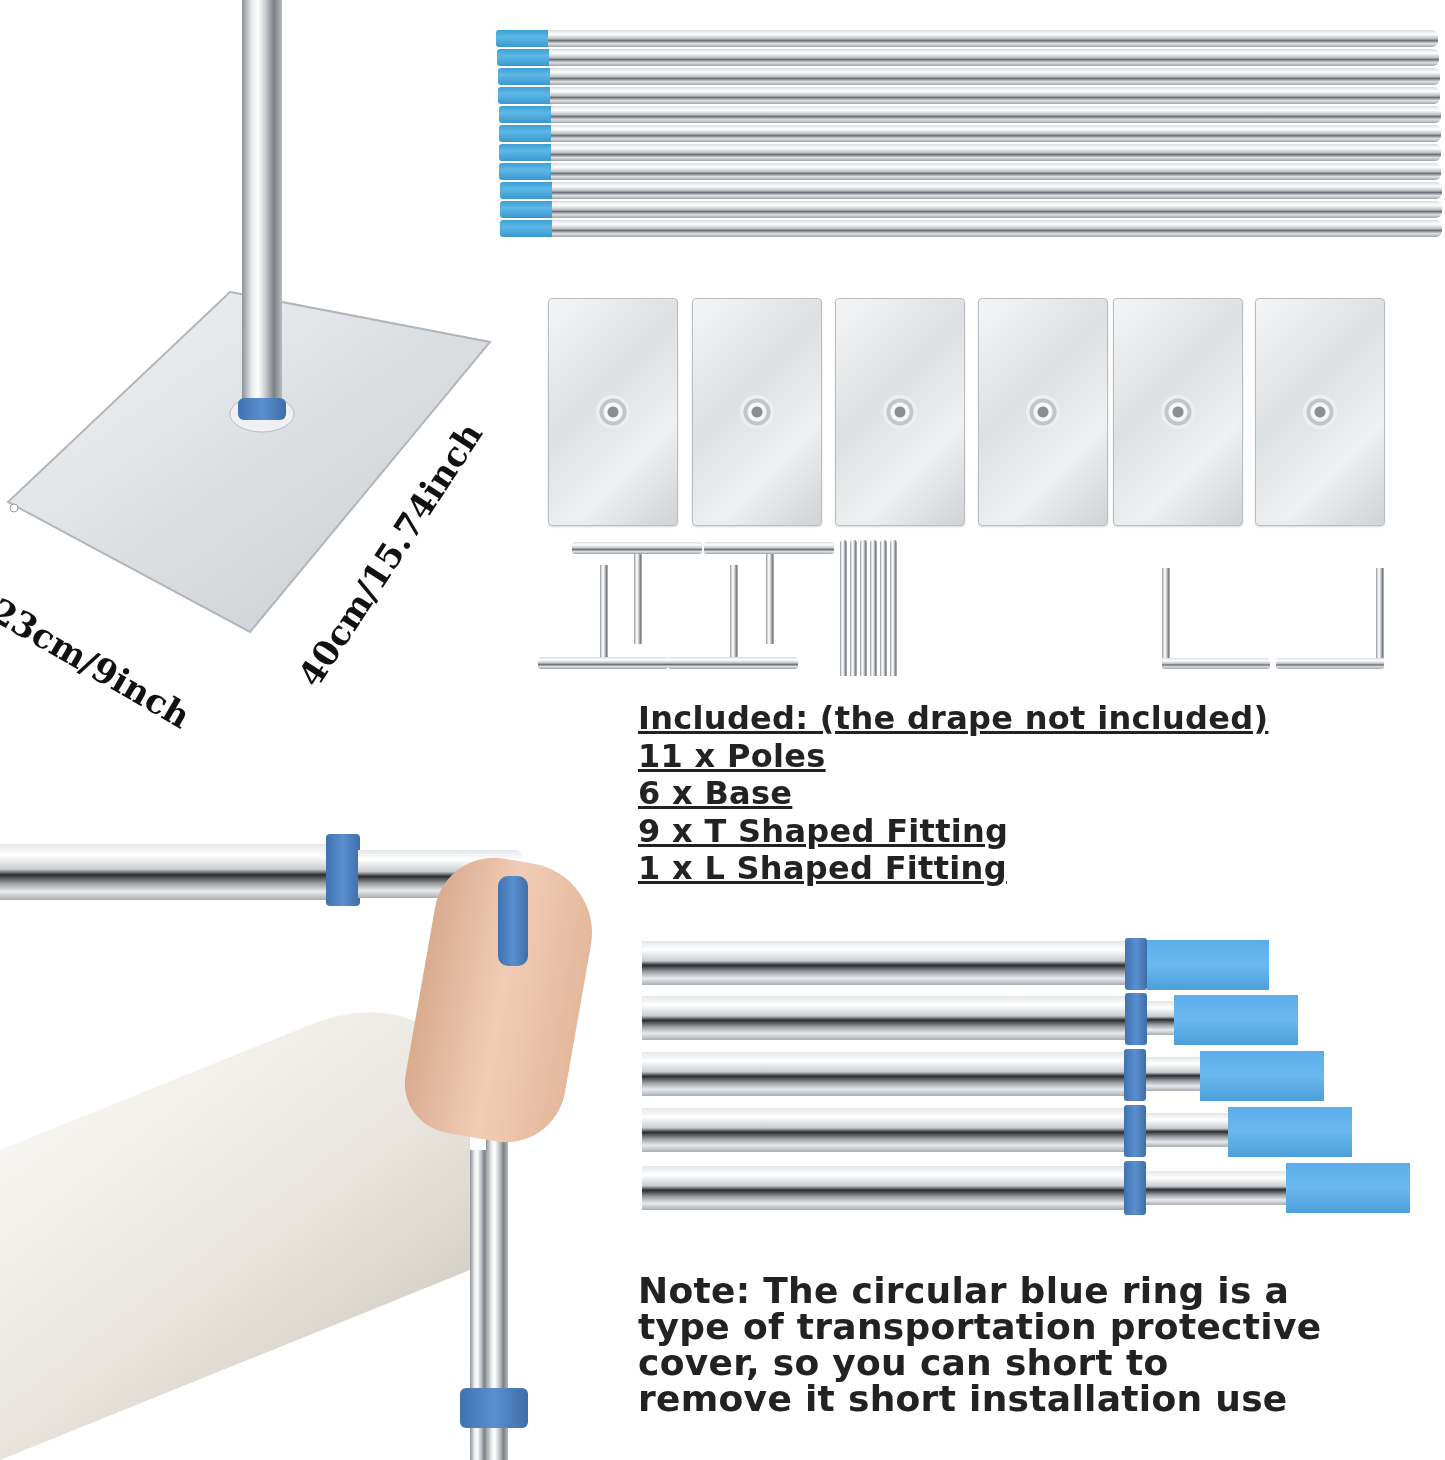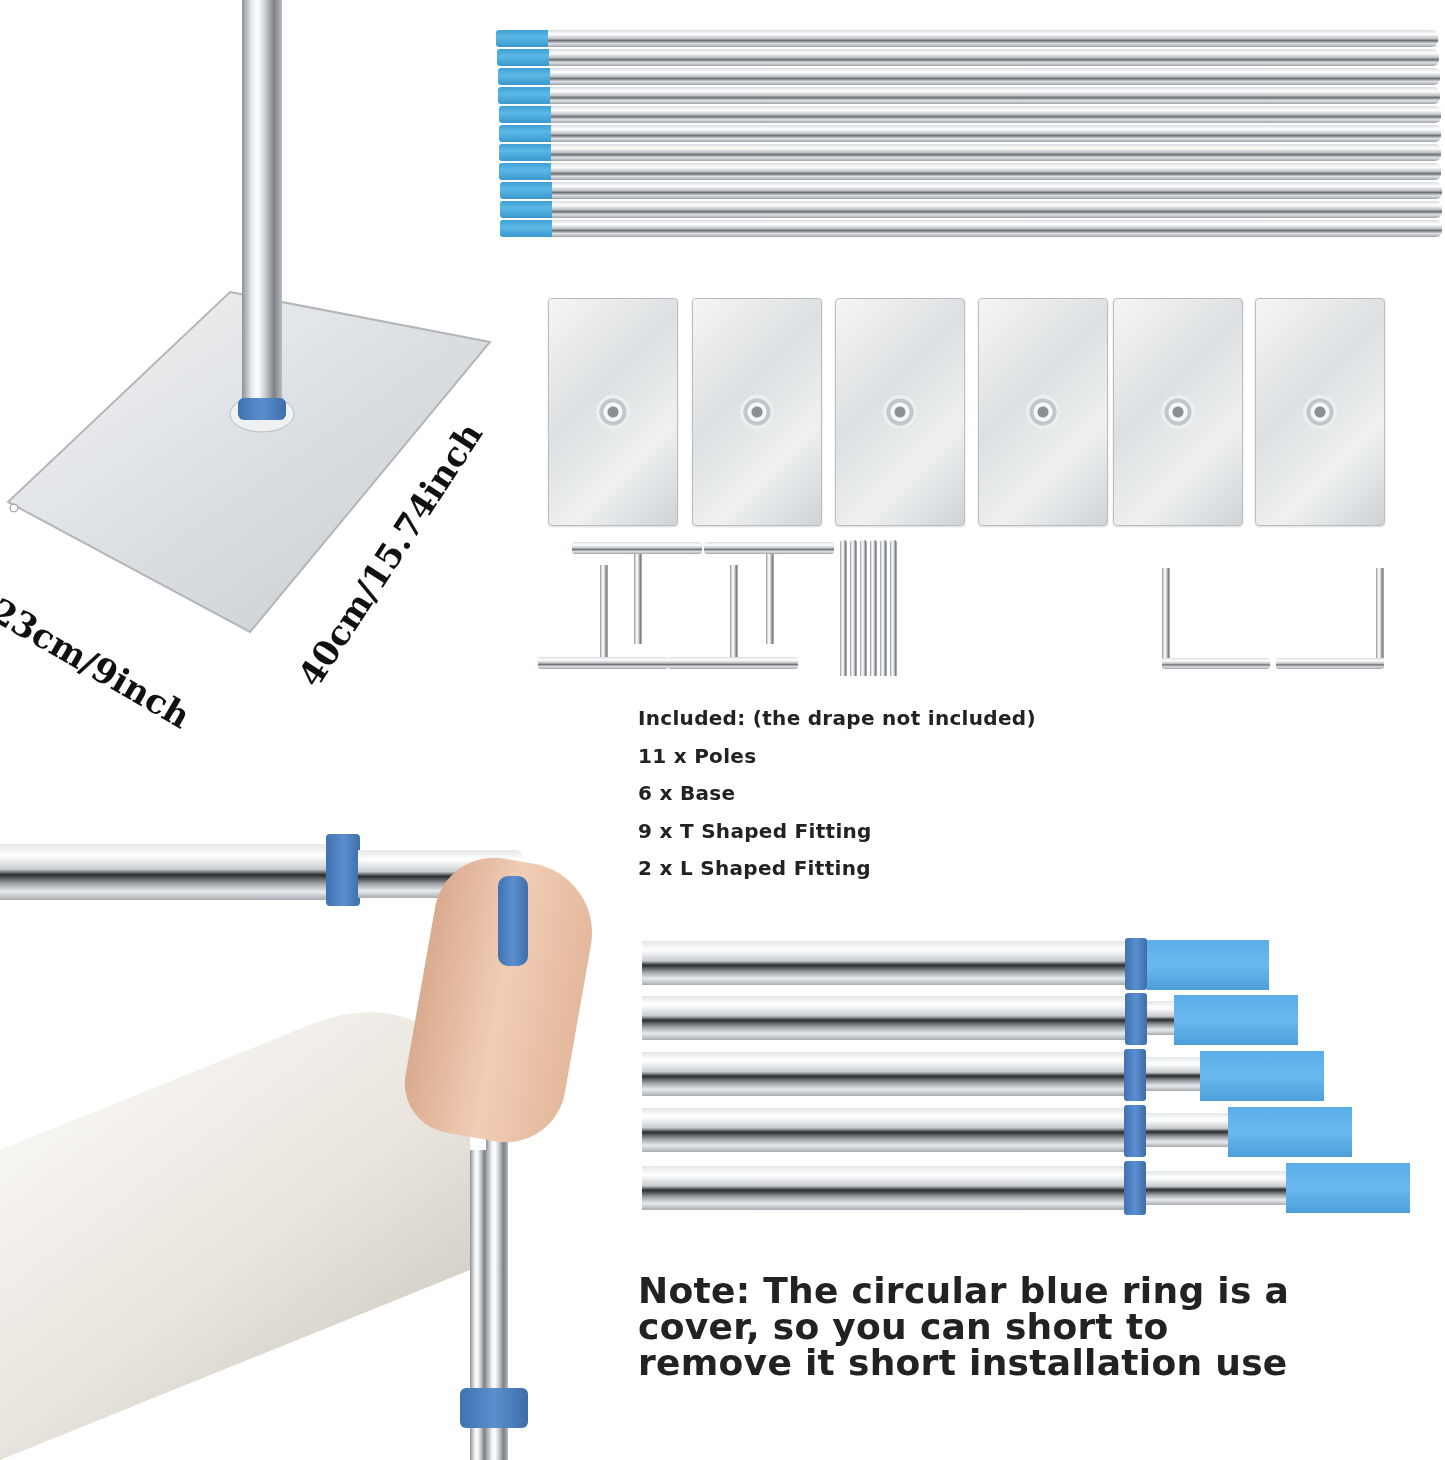--- a/index.html
+++ b/index.html
@@ -7,21 +7,21 @@
   .abs{position:absolute;}
   .steel-v{background:linear-gradient(90deg,#8e9296 0%,#e9ecef 25%,#ffffff 40%,#c4c8cc 60%,#7d8186 80%,#b7bbbf 100%);}
   .steel-h{background:linear-gradient(180deg,#e3e6e9 0%,#ffffff 20%,#c9cdd1 45%,#2a2c2e 55%,#9a9ea2 70%,#e8ebee 85%,#a8acb0 100%);}
   .steel-h-light{background:linear-gradient(180deg,#d9dde0 0%,#ffffff 25%,#bfc3c7 50%,#6e7276 62%,#dfe2e5 80%,#9ea2a6 100%);}
   .plate{background:linear-gradient(135deg,#f4f5f6 0%,#dde0e2 40%,#eef0f1 70%,#cfd3d6 100%);border:1px solid #b9bdc1;border-radius:4px;box-shadow:0 1px 2px rgba(0,0,0,.15);}
   .plate .boss{position:absolute;left:50%;top:50%;width:34px;height:34px;margin:-17px 0 0 -17px;border-radius:50%;background:radial-gradient(circle,#8a8f94 0 5px,#f6f7f8 6px 9px,#c2c6ca 10px 13px,#eceef0 14px 17px);}
   .cap-blue{background:linear-gradient(180deg,#3d9fd4 0%,#5cb8e6 40%,#3a98cd 100%);}
   .ring-blue{background:linear-gradient(90deg,#3f72b0,#5a8fcf,#3e6ea8);}
   .cap-blue2{background:linear-gradient(180deg,#5aaee8 0%,#6ab9ef 50%,#4c9fda 100%);}
   .txt{color:#222;font-family:"DejaVu Sans","Liberation Sans",sans-serif;font-weight:bold;}
-  .list-line{font-size:20px;line-height:37.5px;letter-spacing:.3px;white-space:nowrap;}
+  .list-line{font-size:32px;line-height:37.5px;letter-spacing:.3px;white-space:nowrap;text-decoration:underline;}
   .note-line{font-size:36px;line-height:36px;letter-spacing:.3px;white-space:nowrap;}
   .dim{font-family:"DejaVu Serif","Liberation Serif",serif;font-weight:bold;color:#111;white-space:nowrap;font-size:34px;}
   .skin{background:linear-gradient(90deg,#d9ab8f,#f1cdb5,#e4b89d);}
   .sleeve{background:linear-gradient(160deg,#f7f5f1,#e9e5de 60%,#d7d2c9);}
 </style>
 </head>
 <body>
 
 <div class="abs" style="left:0;top:0;width:520px;height:690px;">
 
@@ -156,21 +156,21 @@
     <div class="abs steel-v" style="left:100px;top:0;width:8px;height:100px;"></div>
     <div class="abs steel-h-light" style="left:0;top:90px;width:108px;height:11px;border-radius:3px 0 3px 3px;"></div>
   </div>
 </div>
 
 <div class="abs txt" style="left:638px;top:700px;width:600px;">
   <div class="list-line">Included: (the drape not included)</div>
   <div class="list-line">11 x Poles</div>
   <div class="list-line">6 x Base</div>
   <div class="list-line">9 x T Shaped Fitting</div>
-  <div class="list-line">2 x L Shaped Fitting</div>
+  <div class="list-line">1 x L Shaped Fitting</div>
 </div>
 
 <div class="abs" style="left:642px;top:935px;width:790px;height:285px;">
   <div class="abs" style="left:0;top:3px;width:790px;height:50px;">
     <div class="abs steel-h" style="left:0;top:3px;width:485px;height:44px;"></div>
     <div class="abs ring-blue" style="left:483px;top:0;width:22px;height:52px;border-radius:3px;"></div>
     <div class="abs cap-blue2" style="left:505px;top:2px;width:122px;height:50px;"></div>
   </div>
   <div class="abs" style="left:0;top:58px;width:790px;height:50px;">
     <div class="abs steel-h" style="left:0;top:3px;width:485px;height:44px;"></div>
@@ -193,20 +193,21 @@
   <div class="abs" style="left:0;top:226px;width:790px;height:54px;">
     <div class="abs steel-h" style="left:0;top:5px;width:485px;height:44px;"></div>
     <div class="abs ring-blue" style="left:482px;top:0;width:22px;height:54px;border-radius:3px;"></div>
     <div class="abs steel-h" style="left:504px;top:10px;width:142px;height:34px;"></div>
     <div class="abs cap-blue2" style="left:644px;top:2px;width:124px;height:50px;"></div>
   </div>
 </div>
 
 <div class="abs txt" style="left:638px;top:1273px;width:600px;">
   <div class="note-line">Note: The circular blue ring is a</div>
+  <div class="note-line">type of transportation protective</div>
   <div class="note-line">cover, so you can short to</div>
   <div class="note-line">remove it short installation use</div>
 </div>
 
 <div class="abs" style="left:0;top:820px;width:620px;height:640px;">
 
   <div class="abs steel-h" style="left:0;top:24px;width:340px;height:56px;"></div>
   <div class="abs ring-blue" style="left:326px;top:14px;width:34px;height:72px;border-radius:4px;"></div>
   <div class="abs steel-h" style="left:358px;top:30px;width:165px;height:48px;border-radius:0 8px 8px 0;"></div>
 

